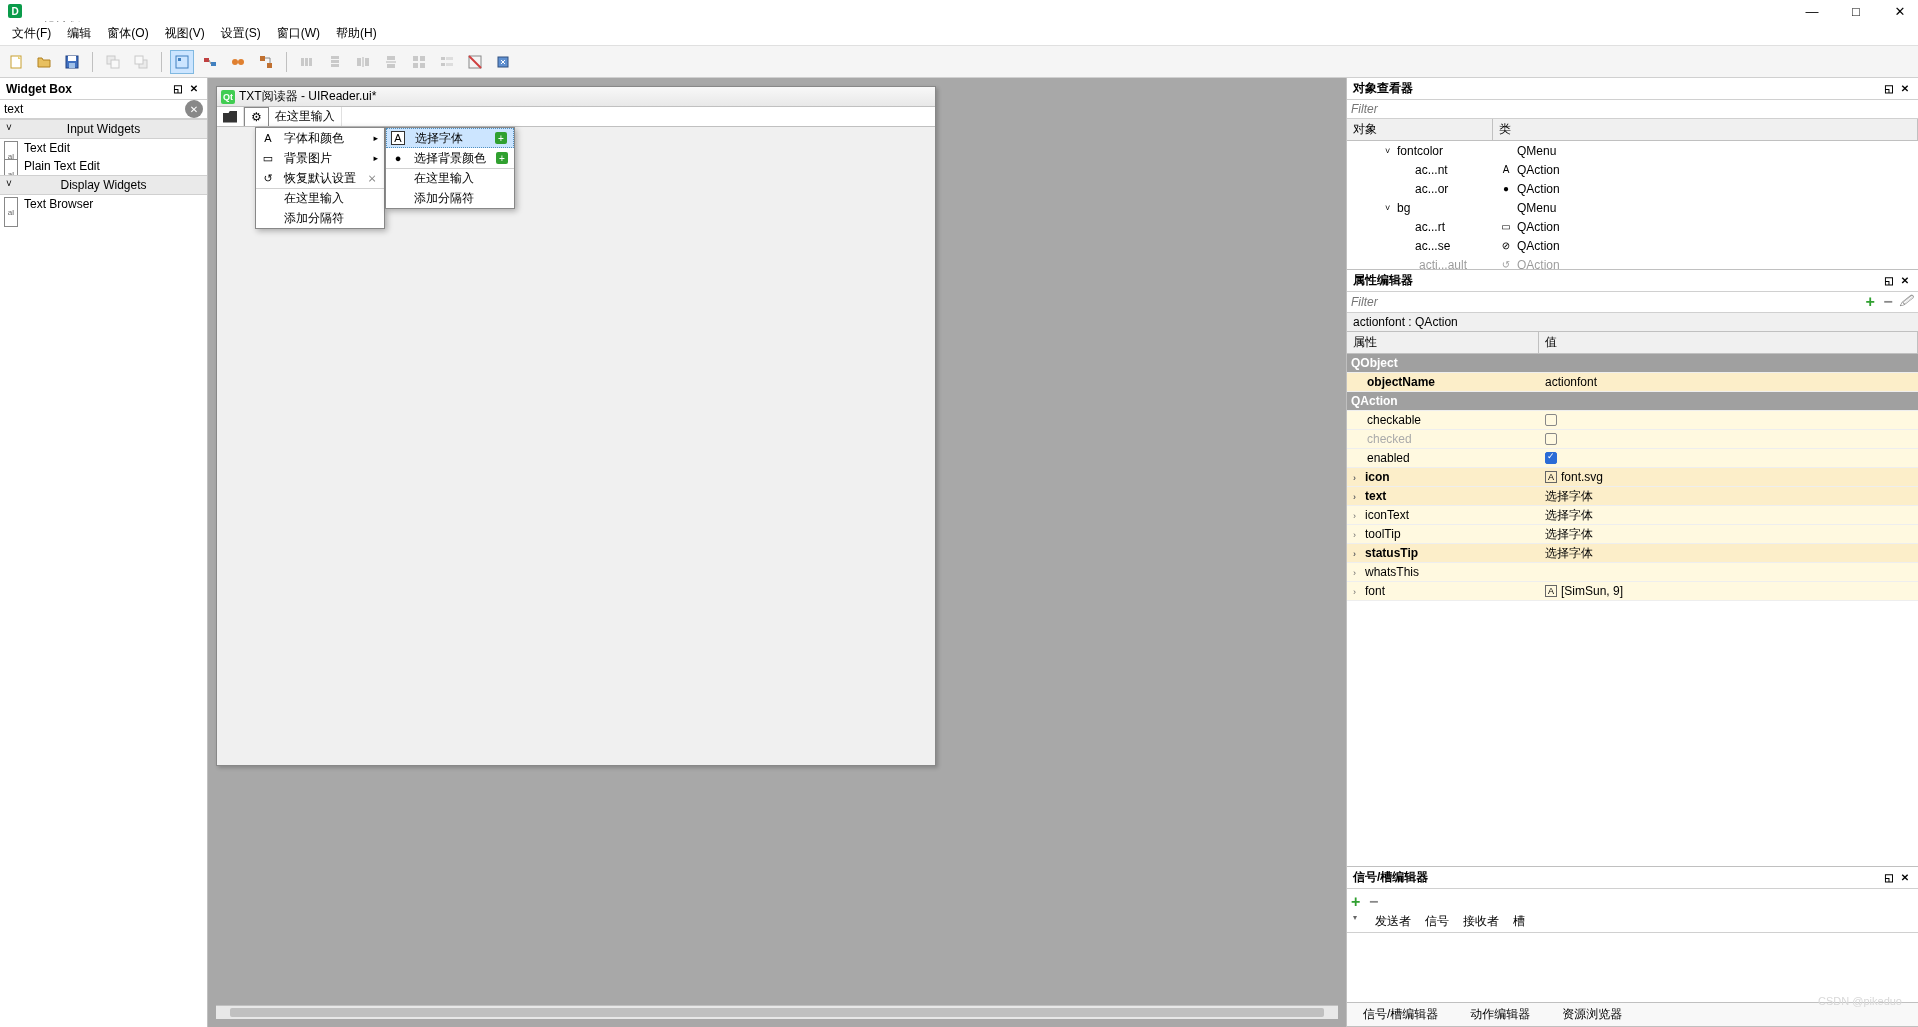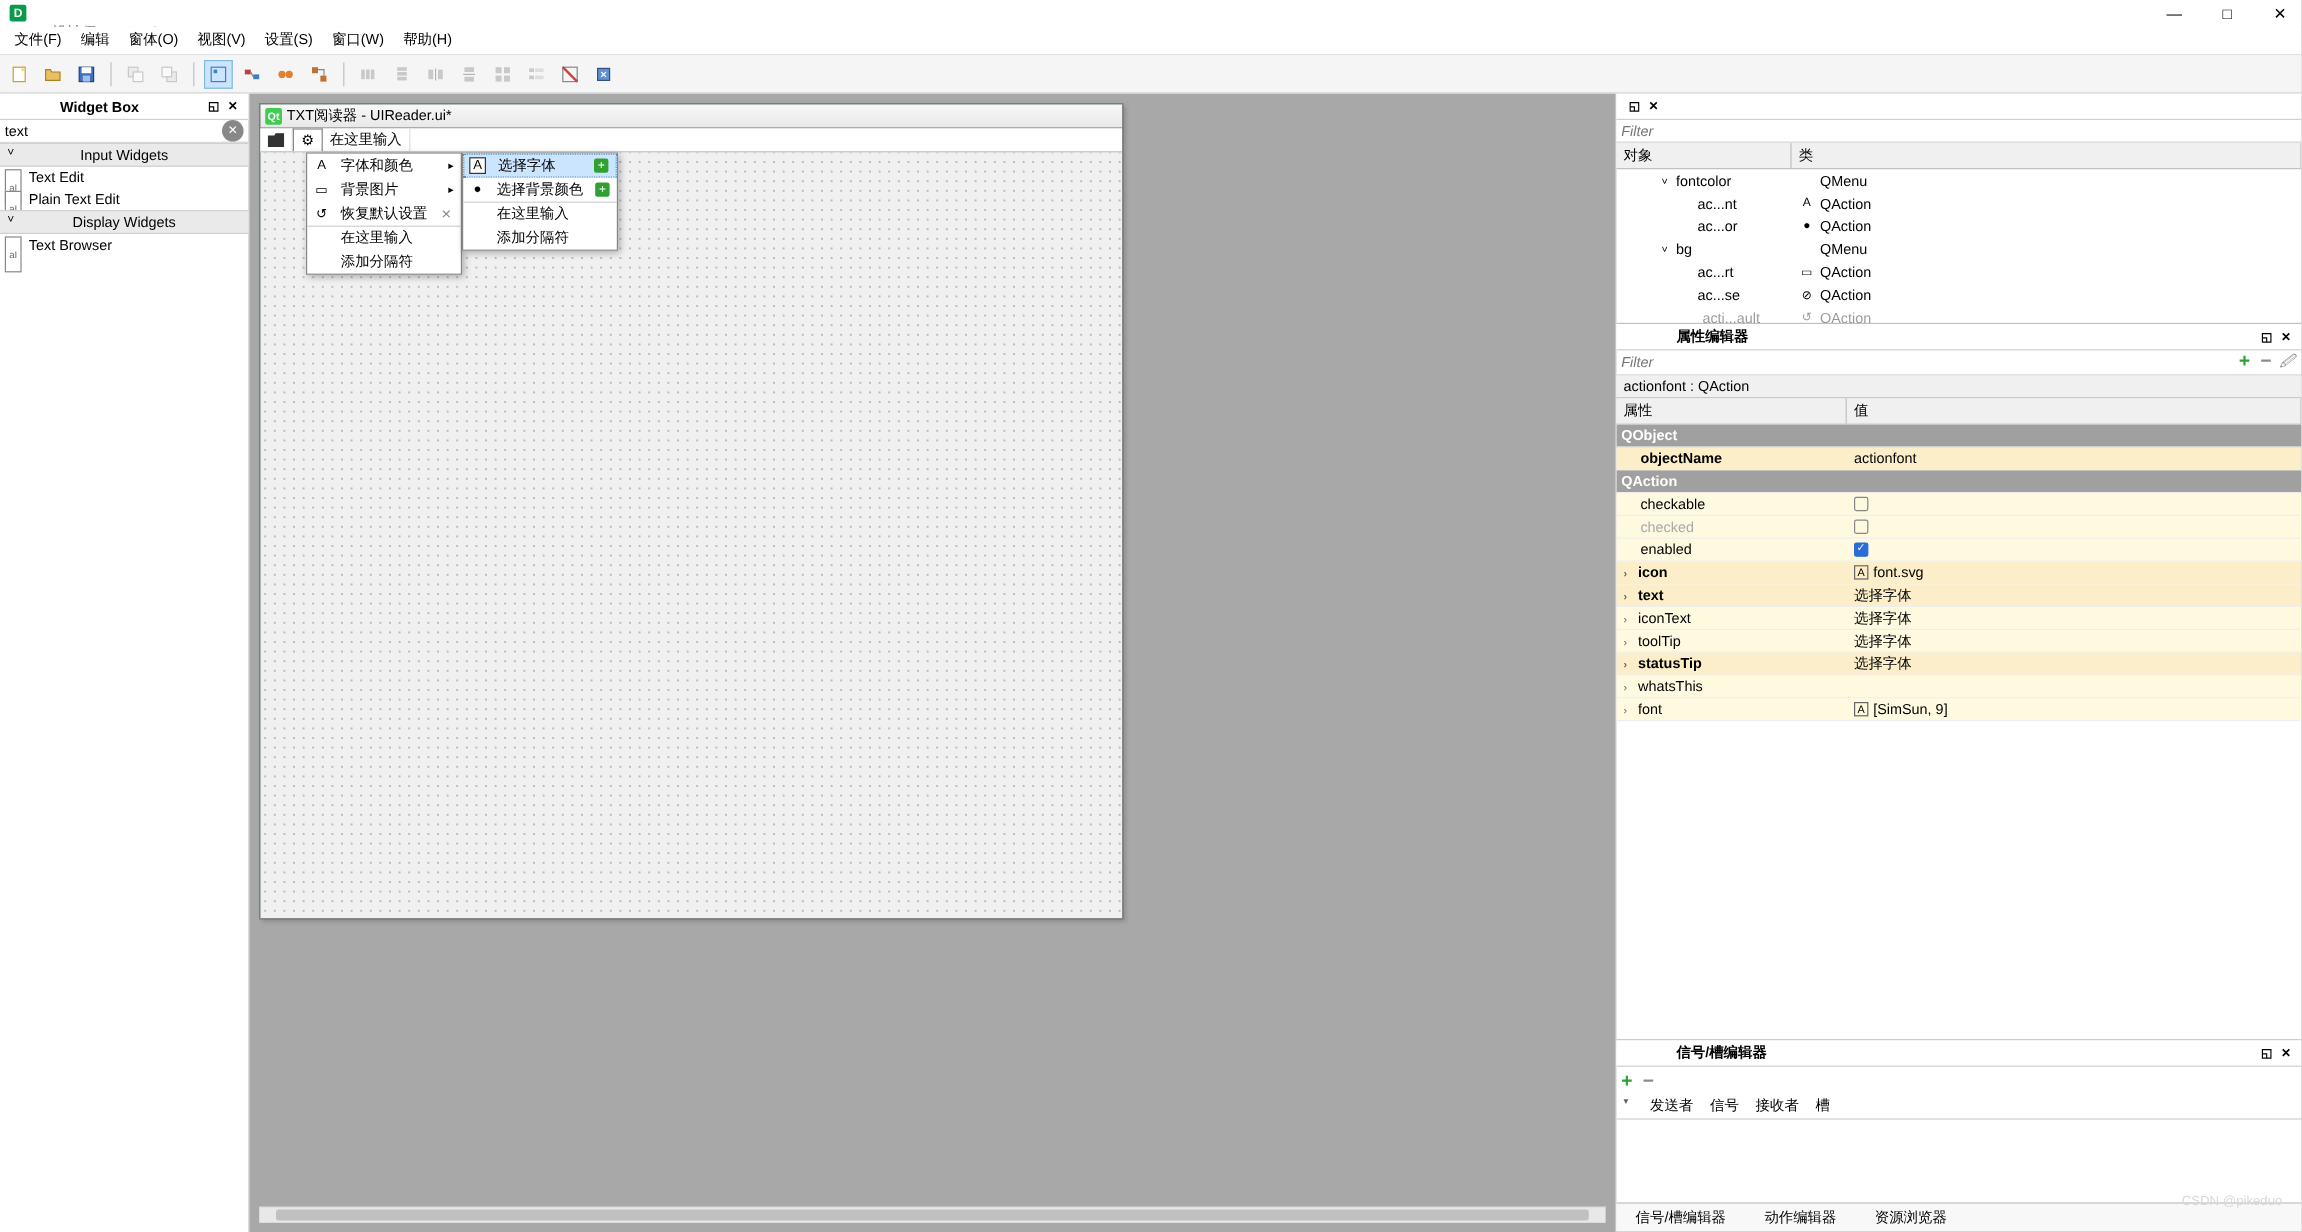--- a/index.html
+++ b/index.html
@@ -12,21 +12,21 @@
 .menubar { height: 24px; background: #fff; display: flex; align-items: center; padding: 0 4px; gap: 0; border-bottom: 1px solid #e0e0e0; }
 .menubar .menuitem { padding: 2px 8px; cursor: pointer; }
 .toolbar { height: 32px; background: #f5f5f5; display: flex; align-items: center; padding: 2px 4px; gap: 4px; border-bottom: 1px solid #d0d0d0; }
 .toolbar .tb-btn { width: 24px; height: 24px; display: inline-flex; align-items: center; justify-content: center; border: 1px solid transparent; cursor: pointer; }
 .toolbar .tb-btn.active { background: #cce5ff; border-color: #80b8e0; }
 .toolbar .sep { width: 1px; height: 20px; background: #c0c0c0; margin: 0 4px; }
 .main { flex: 1; display: flex; overflow: hidden; }
 
 .widgetbox { width: 208px; background: #fff; border-right: 1px solid #c0c0c0; display: flex; flex-direction: column; }
 .panel-header { height: 22px; background: #fff; border-bottom: 1px solid #d0d0d0; display: flex; align-items: center; padding: 0 6px; font-weight: bold; }
-.panel-header .ph-title { flex: 1; margin-left: 44px; }
+.panel-header .ph-title { flex: 1; }
 .panel-header .ph-ctrl { width: 14px; height: 14px; margin-left: 2px; display: inline-flex; align-items: center; justify-content: center; cursor: pointer; font-size: 10px; }
 .searchrow { display: flex; align-items: center; border-bottom: 1px solid #d0d0d0; }
 .searchrow input { flex: 1; border: none; padding: 2px 4px; outline: none; }
 .searchrow .clear { width: 18px; height: 18px; border-radius: 50%; background: #888; color: #fff; display: inline-flex; align-items: center; justify-content: center; margin-right: 4px; cursor: pointer; font-size: 10px; }
 .wb-section { background: #eaeaea; border-top: 1px solid #d0d0d0; border-bottom: 1px solid #d0d0d0; padding: 2px 4px; text-align: center; position: relative; cursor: pointer; }
 .wb-section .chevron { position: absolute; left: 6px; top: 2px; font-size: 10px; }
 .wb-item { padding: 2px 6px 2px 24px; position: relative; cursor: pointer; }
 .wb-item .wi-icon { position: absolute; left: 4px; top: 2px; width: 14px; height: 30px; border: 1px solid #888; background: #fff; font-size: 8px; display: inline-flex; align-items: center; justify-content: center; color: #666; }
 
 .center { flex: 1; background: #a8a8a8; display: flex; flex-direction: column; position: relative; padding: 8px; }
@@ -316,20 +316,21 @@
     </div>
     <div class="scrollbar-h">
         <div class="thumb"></div>
       </div>
   </div>
 
   <div class="rightpane">
 
     <div class="rp-panel" style="height:192px;">
       <div class="panel-header">
+        <span class="ph-title">对象查看器</span>
         <span class="ph-ctrl">◱</span>
         <span class="ph-ctrl">✕</span>
       </div>
       <input class="rp-filter" placeholder="Filter" style="">
       <div class="tree-header">
         <div class="th" style="width:146px">对象</div>
         <div class="th" style="flex:1">类</div>
       </div>
       <div class="tree-table" id="obj-tree">
           <div class="tree-row">

